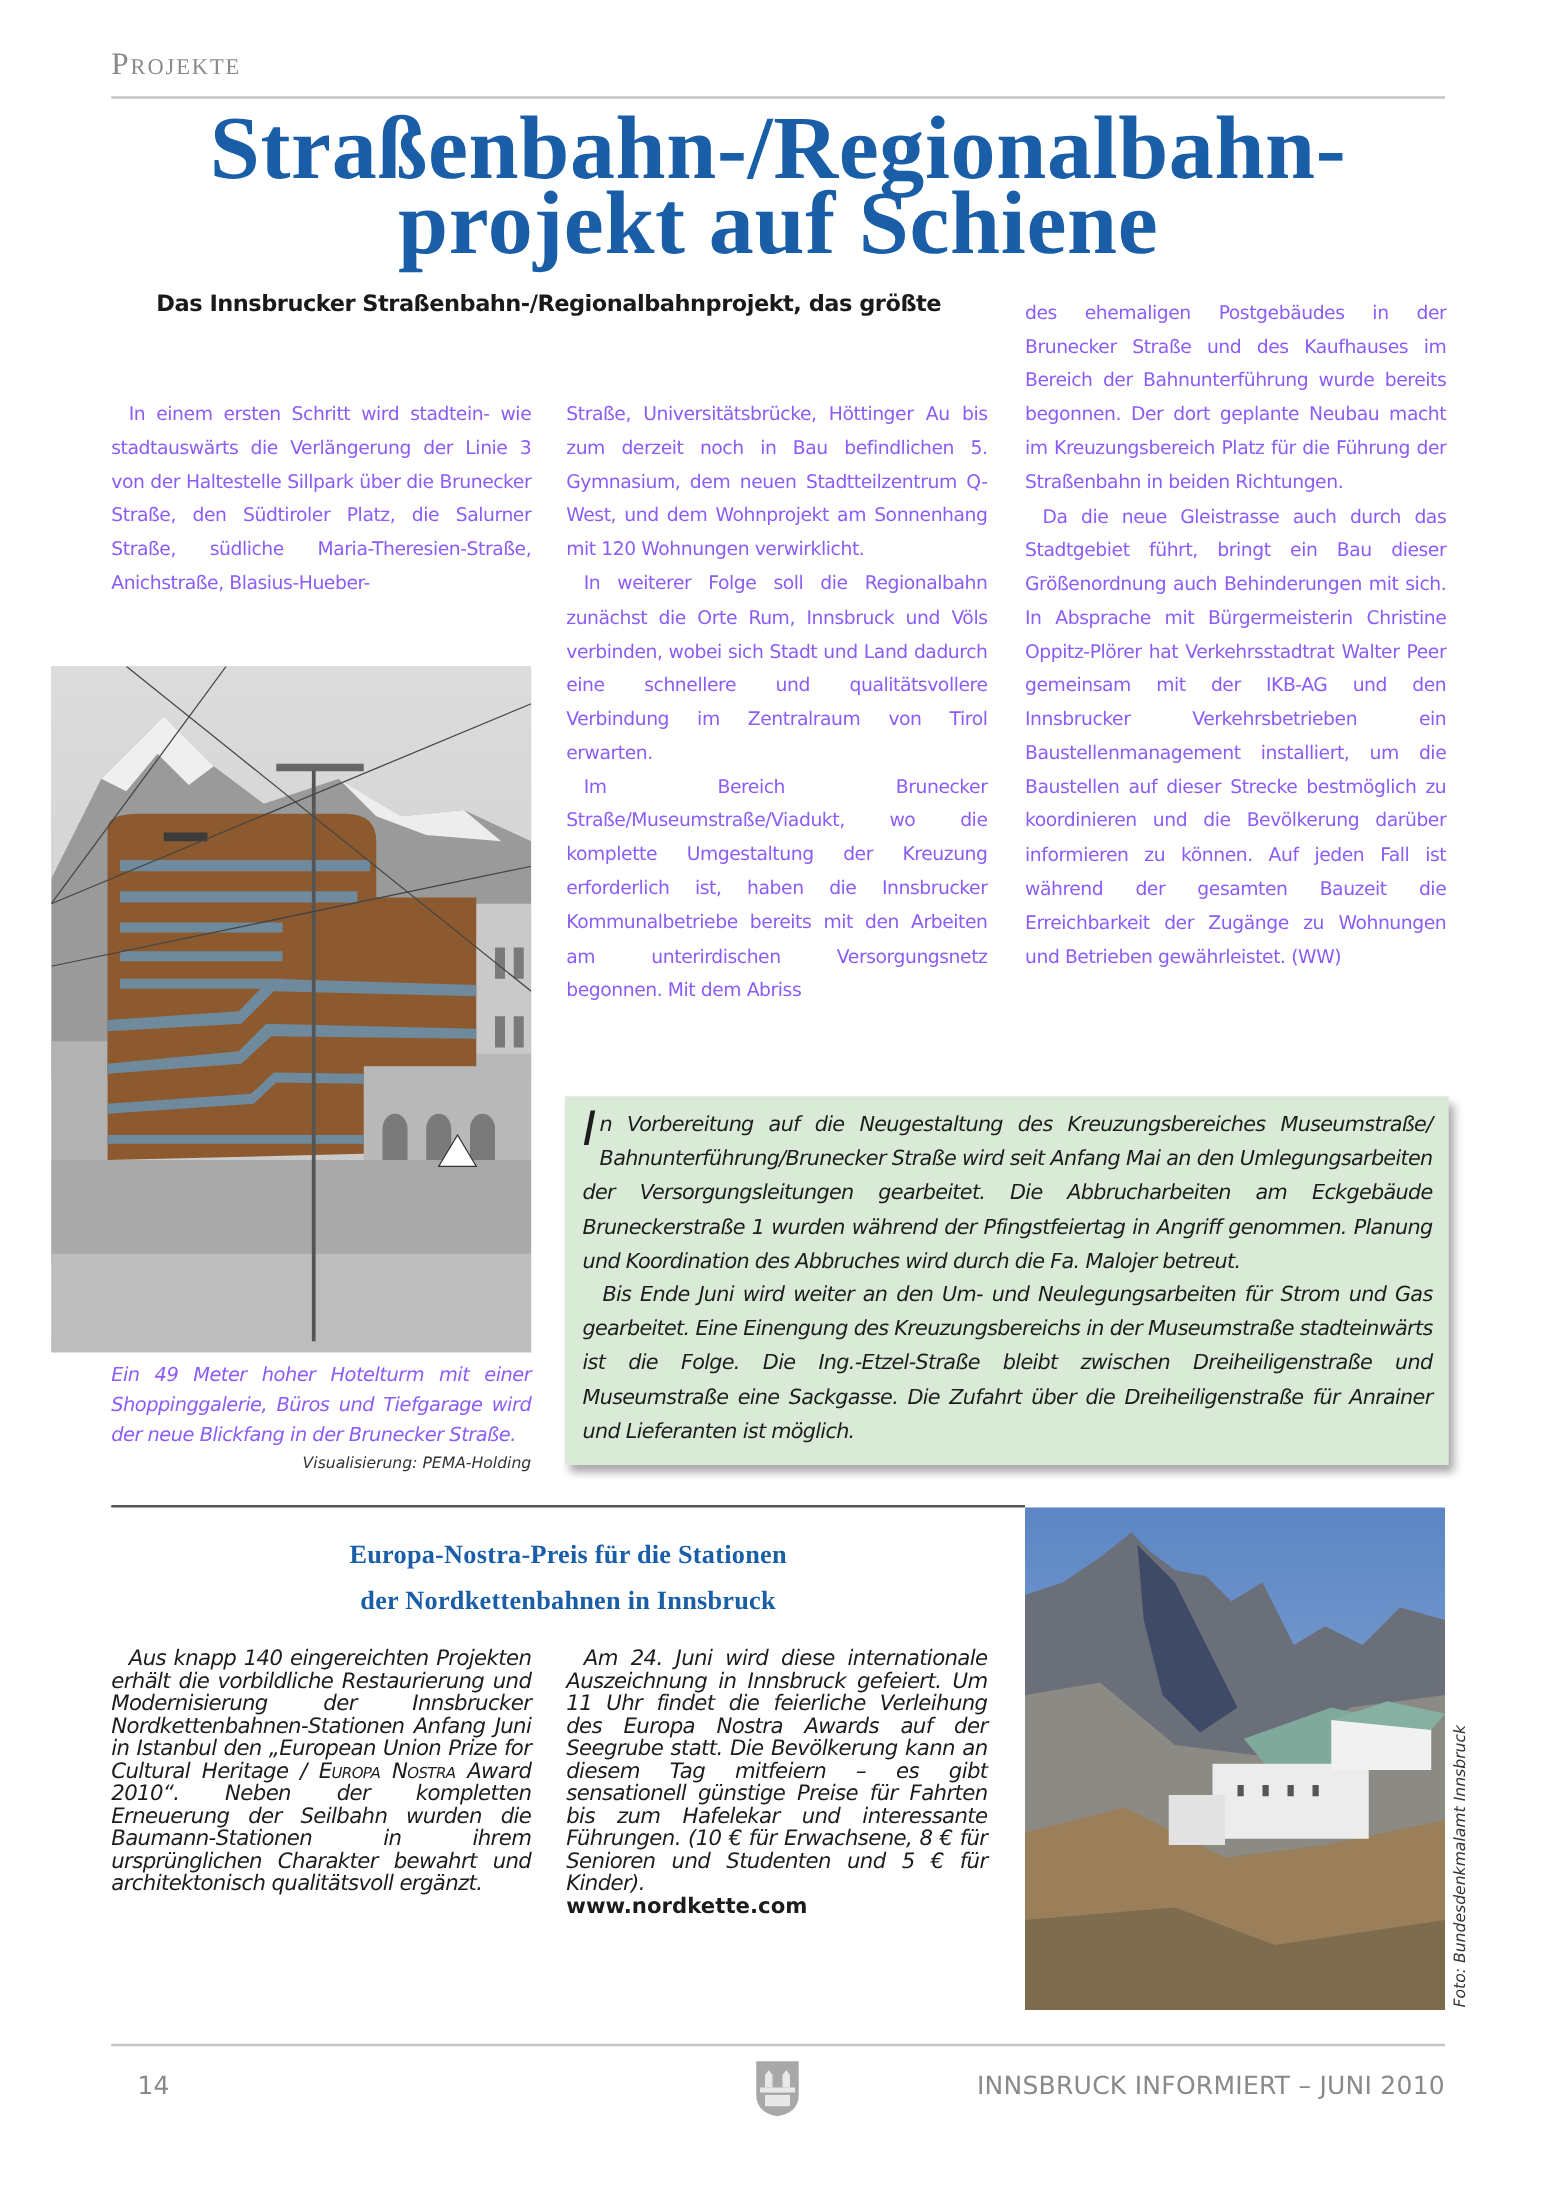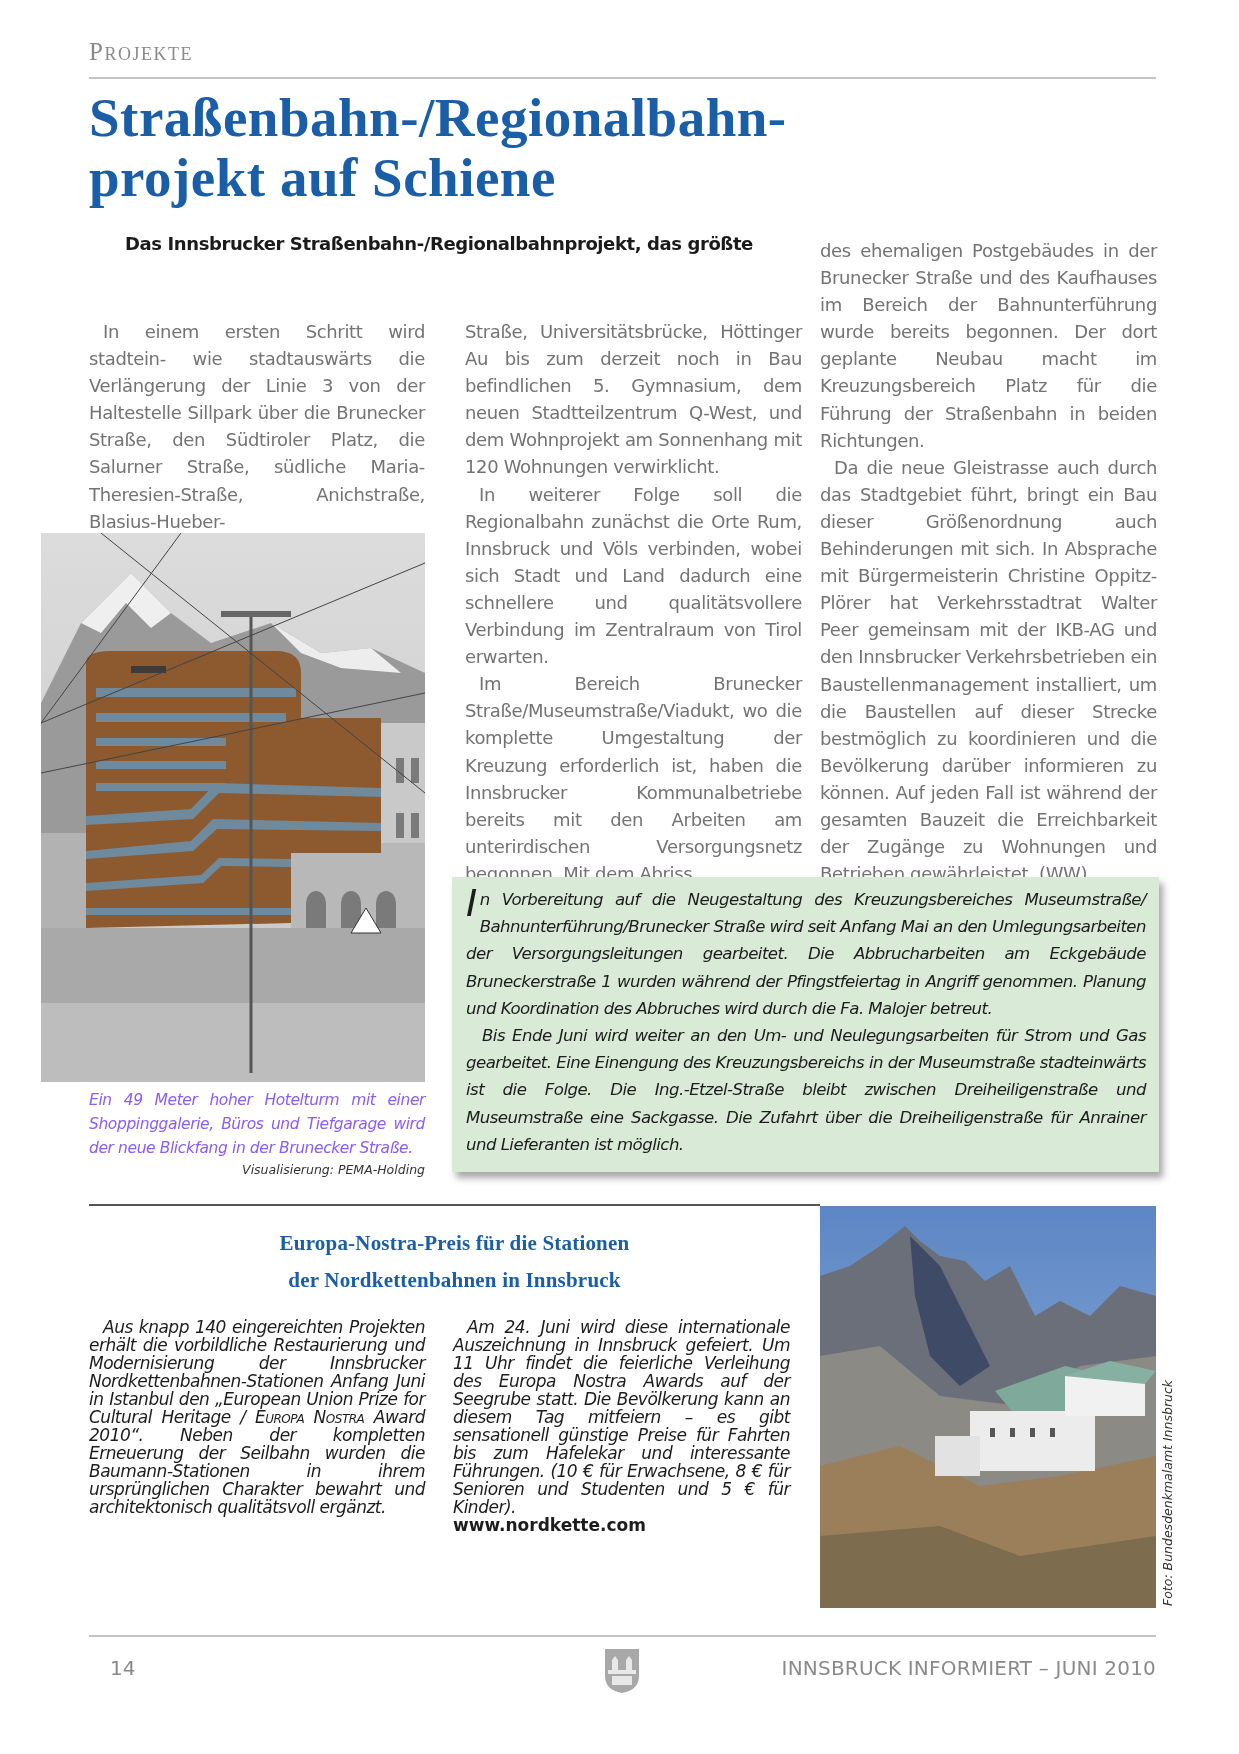--- a/index.html
+++ b/index.html
@@ -6,31 +6,31 @@
   body { width:1239px; height:1754px; position:relative; overflow:hidden;
          font-family:"DejaVu Sans", sans-serif; color:#1a1a1a; }
   .abs { position:absolute; }
 
   
   #section-label { left:89px; top:38px; font-family:"Liberation Serif", serif;
     font-size:25px; color:#8a8a8a; font-variant:small-caps; letter-spacing:1.5px; }
   #header-rule { left:89px; top:77px; width:1067px; height:2px; background:#c4c4c4; }
 
   
-  #main-title { left:89px; top:88px; width:1067px; 
+  #main-title { left:89px; top:88px; width:1067px; text-align:center;
     font-family:"Liberation Serif", serif; font-weight:bold; color:#1a5ea8;
-    font-size:55px; line-height:60px; letter-spacing:0.5px; }
+    font-size:72px; line-height:60px; letter-spacing:0.5px; }
   #lead { left:89px; top:230px; width:700px; text-align:center; font-weight:bold;
     font-size:18px; line-height:27px; color:#1a1a1a; letter-spacing:-0.4px; }
 
-  .col { font-size:18px; line-height:27.1px; text-align:justify; letter-spacing:-0.35px; color:#737373; }
+  .col { font-size:15px; line-height:27.1px; text-align:justify; letter-spacing:-0.35px; color:#8b5cf6; }
   .col p { margin:0; text-indent:14px; }
   .col p.noindent { text-indent:0; }
   #col1 { left:89px; top:318px; width:336px; }
-  #col2 { left:453px; top:318px; width:337px;margin-left:12px; }
+  #col2 { left:453px; top:318px; width:337px; }
   #col3 { left:820px; top:237px; width:337px; }
 
   
   #building-photo { left:41px; top:533px; width:384px; height:549px; overflow:hidden; background:#cfcfcf; }
   #caption { left:89px; top:1088px; width:336px; font-style:italic; font-size:15.5px;
     line-height:24px; text-align:justify; color:#8b5cf6; letter-spacing:-0.4px; }
   #caption-credit { left:89px; top:1162px; width:336px; text-align:right; font-style:italic;
     font-size:12.5px; color:#333; }
 
   

